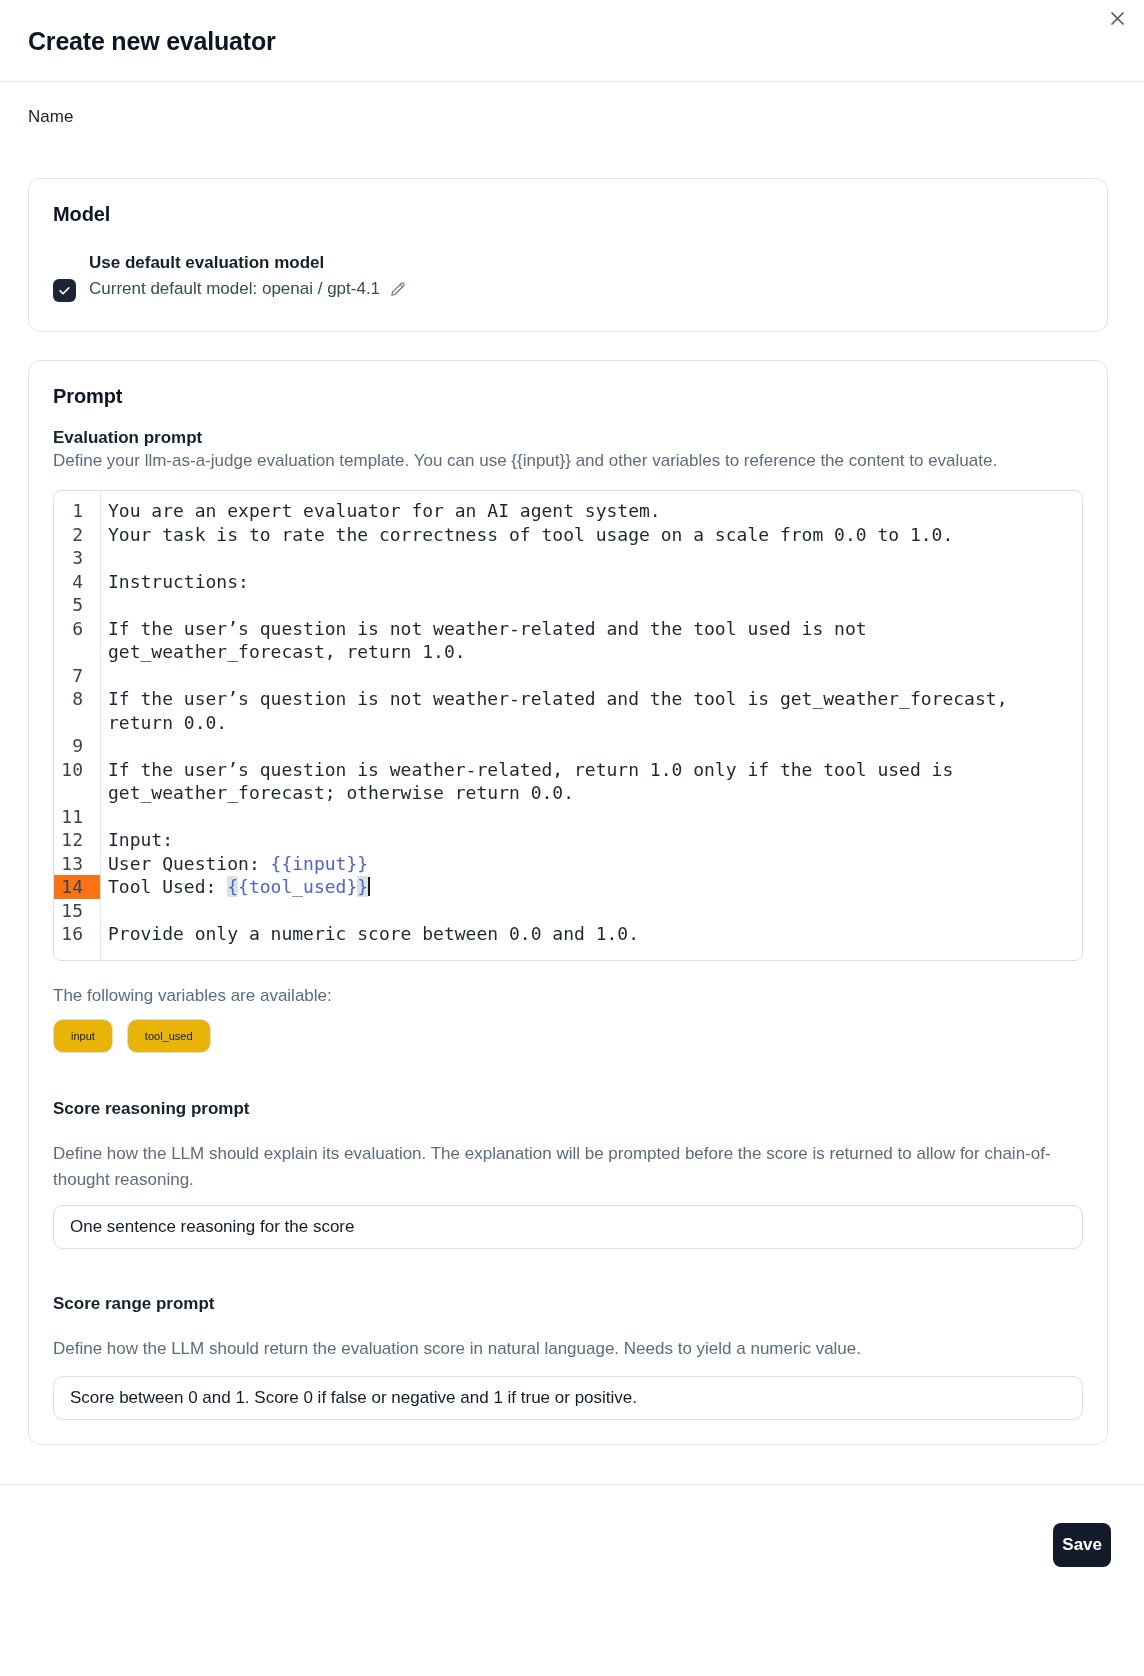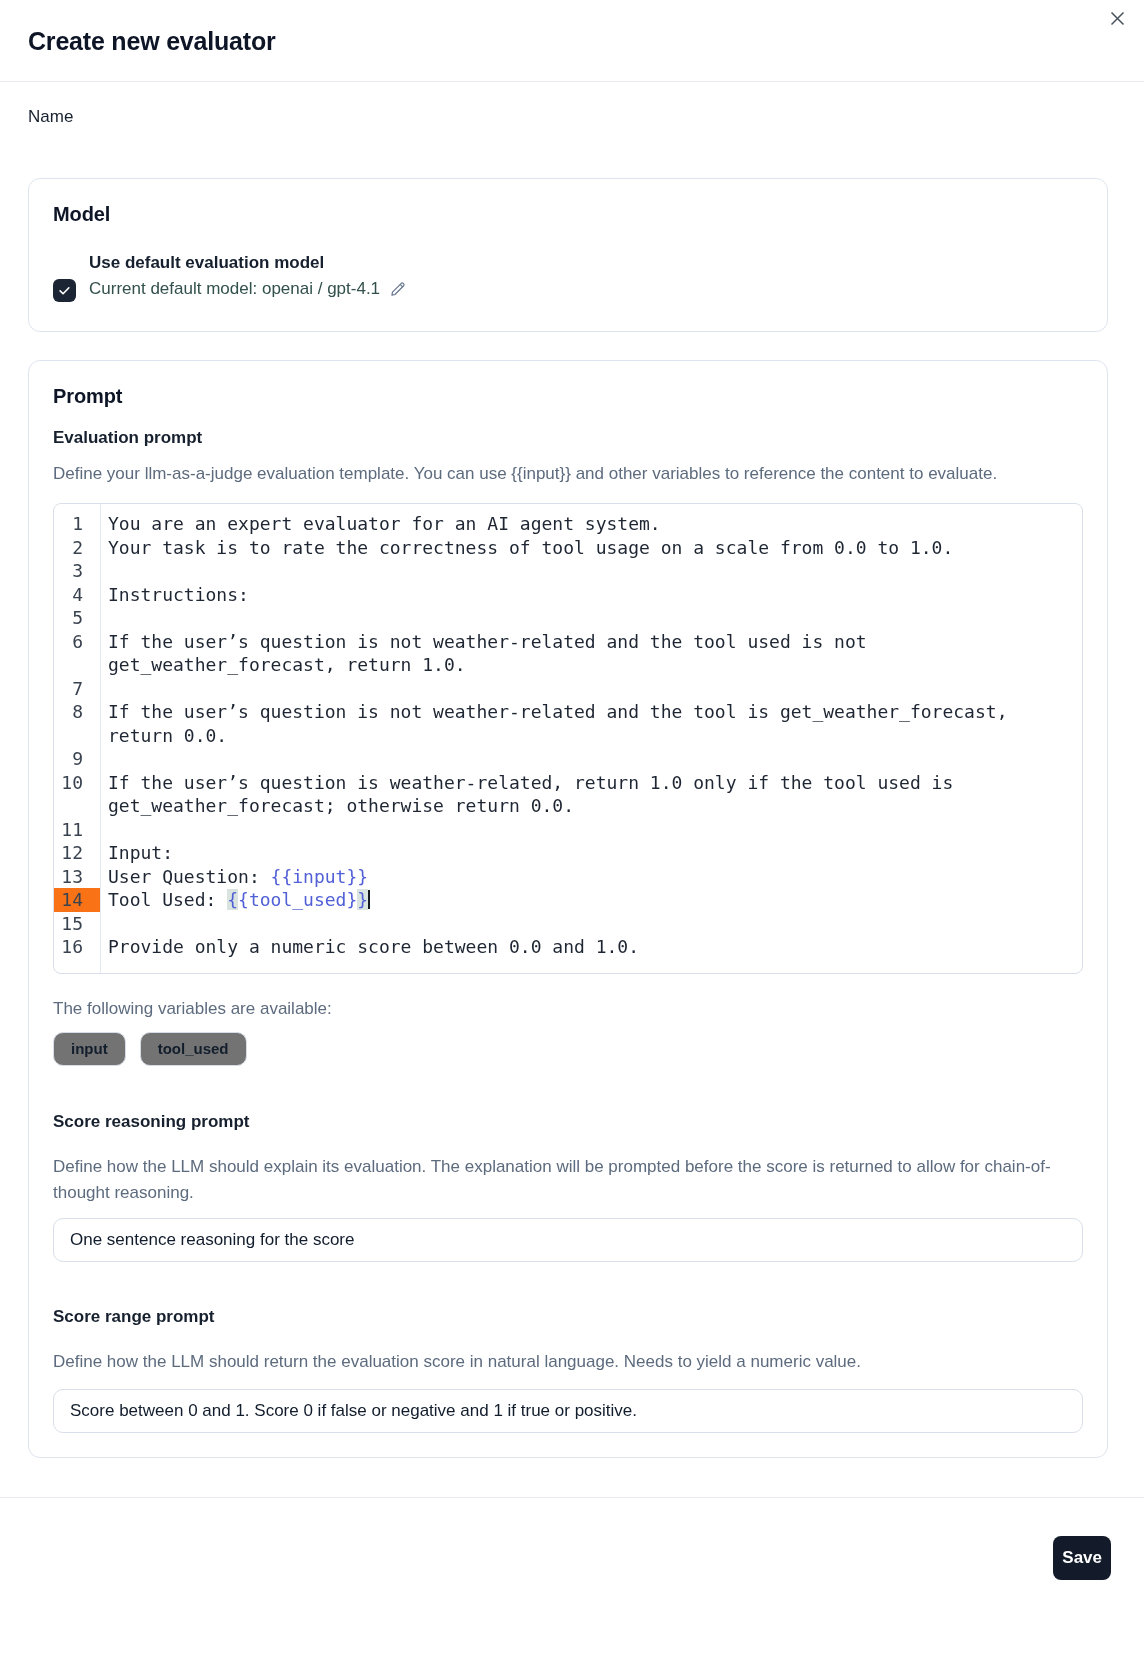--- a/index.html
+++ b/index.html
@@ -28,39 +28,39 @@
   .checkbox { flex:0 0 23px; width:23px; height:23px; background:#1c2533; border-radius:6px;
     display:flex; align-items:center; justify-content:center; cursor:pointer; border:none; }
   .model-texts { margin-left:13px; }
   .model-line1 { font-size:17px; font-weight:600; color:#16202e; line-height:26px; }
   .model-line2 { font-size:17px; color:#32504c; line-height:26px; display:flex; align-items:center; gap:9px; }
   .icon-btn { background:none; border:none; cursor:pointer; display:inline-flex; align-items:center; padding:0; }
   
   .card-prompt { margin-top:28px; padding-bottom:24px; }
   .sub-label { margin-top:20px; font-size:17px; font-weight:600; color:#16202e; }
   .sub-label.spaced { margin-top:46px; }
-  .desc { margin-top:13px; font-size:17px; line-height:26px; color:#5d6b7e; }
+  .desc { font-size:17px; line-height:26px; color:#5d6b7e; }
   .desc.spaced { margin-top:22px; }
   
   .editor { margin-top:16px; border:1px solid #d9dfe8; border-radius:8px; position:relative;
     padding:8px 0 14px 0; font-family:"DejaVu Sans Mono", monospace; font-size:18px; line-height:23.5px;
     color:#1e2633; cursor:text; overflow:hidden; background:#fff; }
   .editor .gutter-sep { position:absolute; left:46px; top:0; bottom:0; width:1px; background:#e3e7ee; }
   .ed-row { display:flex; min-height:23.5px; }
   .ed-gutter { flex:0 0 46px; text-align:right; padding-right:17px; color:#39424f; user-select:none; }
   .ed-row.active .ed-gutter { background:#f97316; }
   .ed-code { flex:1; padding:0 14px 0 8px; white-space:pre-wrap; word-break:break-word; }
   .tok-var { color:#5160d6; }
   .tok-hl { color:#5160d6; background:#d9e3df; }
   .caret { display:inline-block; width:2px; height:19px; background:#14181f; vertical-align:-3px; }
   
   .vars-label { margin-top:24px; font-size:17px; color:#5d6b7e; line-height:22px; }
   .chips { margin-top:12px; display:flex; gap:14px; }
-  .chip { height:34px; padding:0 17px; display:inline-flex; align-items:center; background:#737373;
-    border:1px solid #d6dde7; border-radius:10px; font-size:15px; font-weight:700; color:#131e2d; cursor:pointer;
+  .chip { height:34px; padding:0 17px; display:inline-flex; align-items:center; background:#eab308;
+    border:1px solid #d6dde7; border-radius:10px; font-size:11px; font-weight:400; color:#131e2d; cursor:pointer;
     font-family:"Liberation Sans", sans-serif; }
   .small-input { margin-top:12px; height:44px; }
   .small-input.mt14 { margin-top:14px; }
   
   .footer-divider { margin-top:39px; height:1px; background:#e8ebf1; }
   .footer { display:flex; justify-content:flex-end; padding:38px 33px 0 0; }
   .save-btn { background:#131b2a; color:#fff; border:none; border-radius:8px; height:44px; padding:0 9px;
     font-size:17px; font-weight:600; font-family:"Liberation Sans", sans-serif; cursor:pointer; }
 </style>
 </head>

